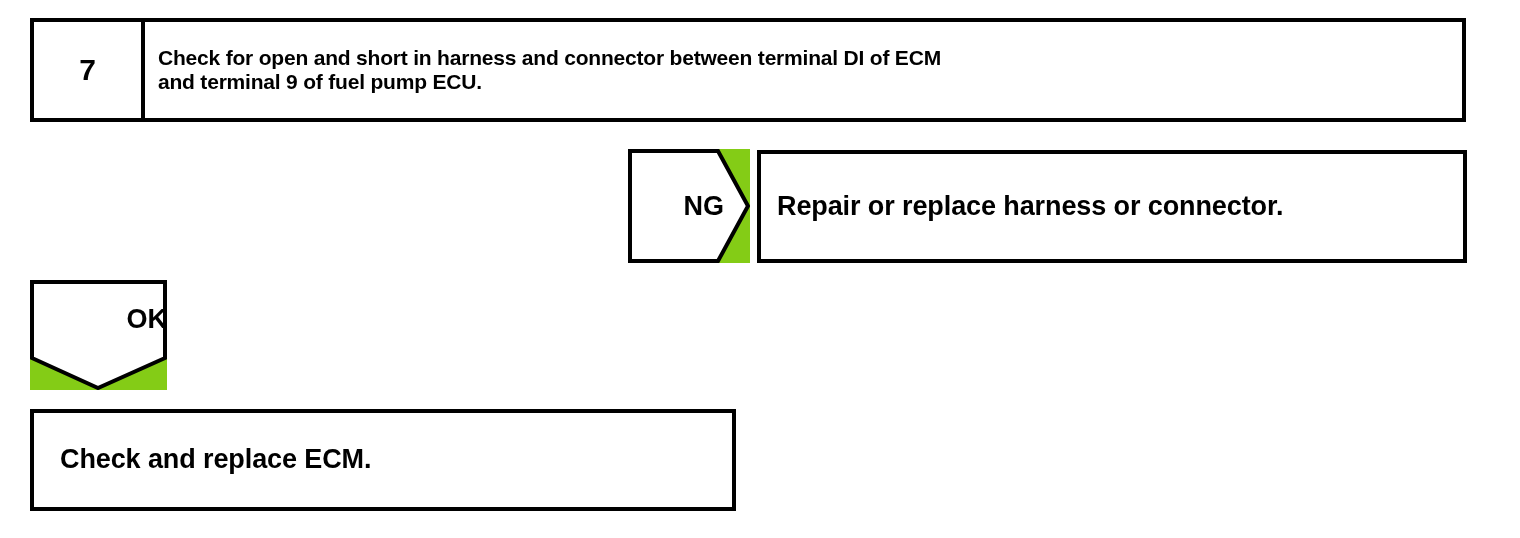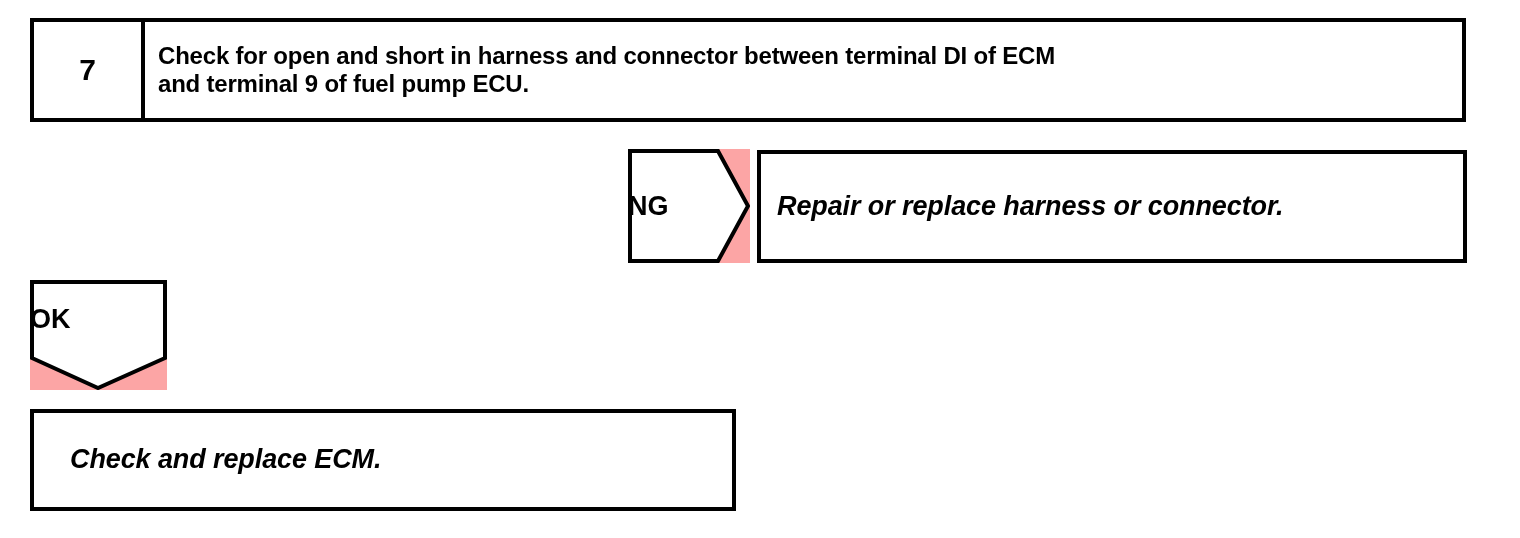--- a/index.html
+++ b/index.html
@@ -46,35 +46,35 @@
     line-height: 1;
   }
   .step-text-cell {
     flex: 1 1 auto;
     display: flex;
     align-items: center;
     padding-left: 13px;
     box-sizing: border-box;
   }
   .step-text {
-    font-size: 24px;
+    font-size: 21px;
     font-weight: bold;
     color: #000000;
     line-height: 1.16;
     letter-spacing: -0.2px;
     white-space: pre-line;
   }
 
   
   .tag {
     position: absolute;
-    background: #fca5a5;
+    background: #84cc16;
     display: flex;
     align-items: center;
-    justify-content: flex-start;
+    justify-content: flex-end;
   }
   .tag svg {
     position: absolute;
     left: 0;
     top: 0;
     display: block;
   }
   .tag-label {
     position: relative;
     font-size: 27px;
@@ -106,21 +106,20 @@
   }
 
   
   .outcome-box {
     position: absolute;
     border: 4px solid #000000;
     box-sizing: border-box;
     background: #ffffff;
     display: flex;
     align-items: center;
-    font-style: italic;
   }
   .outcome-text {
     font-size: 27px;
     font-weight: bold;
     color: #000000;
     line-height: 1.15;
     letter-spacing: -0.1px;
   }
 
   .box-repair {
@@ -128,21 +127,21 @@
     top: 150px;
     width: 710px;
     height: 113px;
     padding-left: 16px;
   }
   .box-final {
     left: 30px;
     top: 409px;
     width: 706px;
     height: 102px;
-    padding-left: 36px;
+    padding-left: 26px;
   }
 </style>
 </head>
 <body>
 
 <div id="canvas">
 
   <div class="step-box">
     <div class="step-number-cell">
       <span class="step-number-text">7</span>

